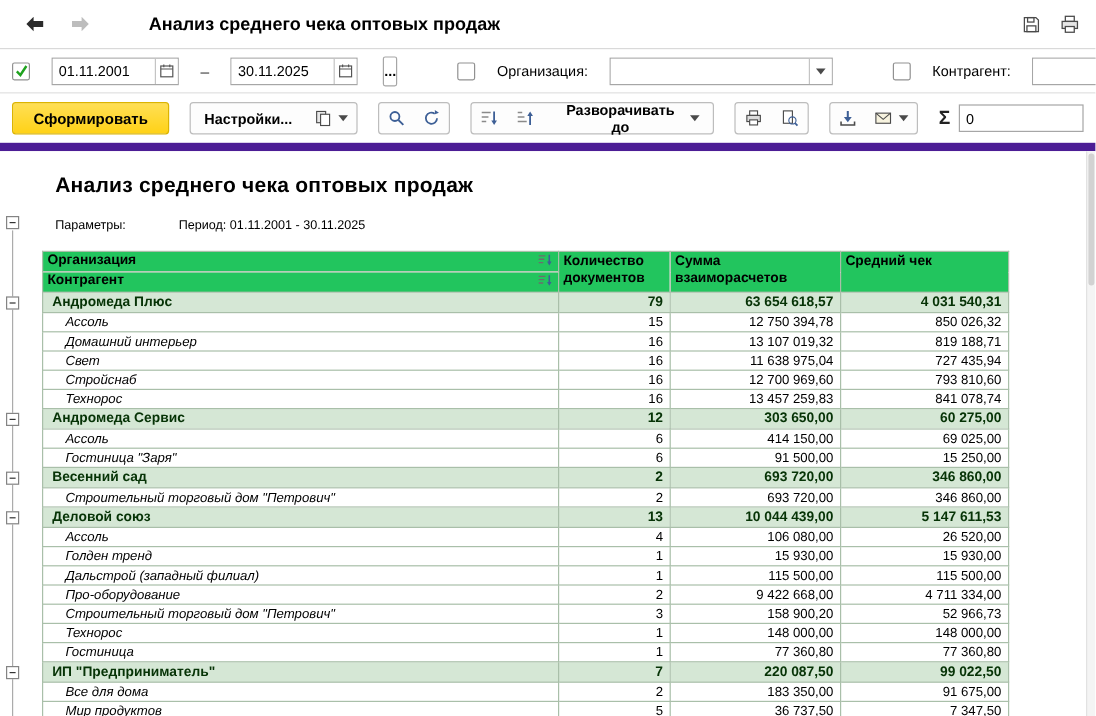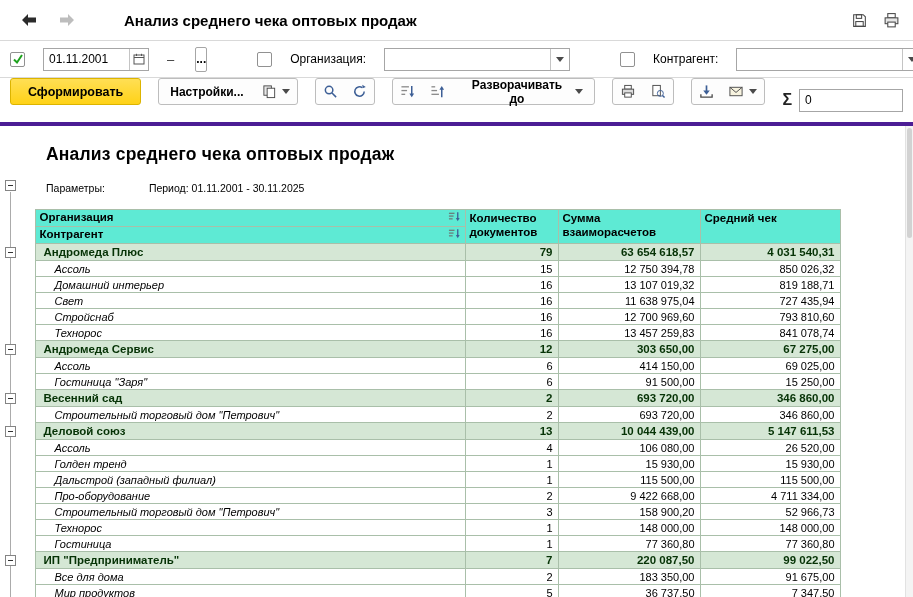--- a/index.html
+++ b/index.html
@@ -30,22 +30,22 @@
   .more-btn { width: 32px; height: 25px; border: 1px solid #a6a6a6; background: #fff; border-radius: 2px;
     font: bold 12px "Liberation Sans", sans-serif; cursor: pointer; margin-left: 3px; }
   .gap18 { width: 14px; flex: none; }
   .flabel { font-size: 12px; white-space: nowrap; }
   .combo-org { width: 214px; }
   .combo-fill { flex: 1; }
   .tri { width: 0; height: 0; border-left: 4px solid transparent; border-right: 4px solid transparent;
     border-top: 5px solid #4a4a4a; display: inline-block; }
 
   
-  .toolbar { height: 48px; display: flex; gap: 17px; padding: 0 10px;
-    border-bottom: 4px solid #4c1d95; background: #fff; }
+  .toolbar { height: 48px; display: flex; align-items: center; gap: 17px; padding: 0 10px;
+    border-bottom: 7px solid #4c1d95; background: #fff; }
   .btn-primary { height: 27px; padding: 0 17px; background: linear-gradient(#ffdf55, #ffd217);
     border: 1px solid #dcb400; border-radius: 3px; font: bold 12.5px "Liberation Sans", sans-serif; cursor: pointer; }
   .btn-group { display: flex; align-items: stretch; border: 1px solid #bdbdbd; border-radius: 3px;
     height: 27px; background: #fdfdfd; }
   .btn, .icon-btn { border: none; background: transparent; cursor: pointer;
     display: flex; align-items: center; gap: 5px; font: 12px "Liberation Sans", sans-serif; }
   .btn { padding: 0 11px; font-weight: bold; }
   .icon-btn { padding: 0 7px; }
   .sum-wrap { margin-left: auto; display: flex; align-items: center; gap: 7px; }
   .sigma { font-size: 16px; font-weight: bold; color: #222; }
@@ -56,21 +56,21 @@
   .report-title { padding: 18px 0 0 46px; font-size: 17.5px; font-weight: bold; letter-spacing: .2px; }
   .params { margin: 17px 0 0 46px; font-size: 10.5px; display: flex; gap: 44px; }
   .outer-box, .collapse-box { width: 11px; height: 11px; background: #fff; border: 1px solid #848484; position: absolute; cursor: pointer; }
   .outer-box::after, .collapse-box::after { content: ""; position: absolute; left: 2px; right: 2px; top: 4px; height: 1px; background: #333; }
   .outer-box { left: 5px; top: 54px; }
   .tree-line { position: absolute; left: 10px; top: 66px; bottom: 0; width: 1px; background: #ababab; }
 
   table.grid { border-collapse: collapse; table-layout: fixed; margin-top: 15px; position: relative; }
   .grid th, .grid td { border: 1px solid #a9bfa9; overflow: hidden; white-space: nowrap; }
   .grid .margin-cell { border: none; background: transparent; position: relative; }
-  .grid thead th { background: #5eead4; font-weight: bold; font-size: 11.5px; text-align: left;
+  .grid thead th { background: #22c55e; font-weight: bold; font-size: 11.5px; text-align: left;
     padding: 1px 4px; vertical-align: top; height: 17px; }
   .hwrap { display: flex; align-items: center; justify-content: space-between; }
   .num-h { white-space: normal !important; line-height: 14px; }
   .grid tbody td { font-size: 11px; height: 16px; padding: 0 5px; }
   tr.group-row td { background: #d5e7d5; font-weight: bold; font-size: 11.5px; color: #063306; height: 17px; margin-left: 36px; }
   .num-cell { text-align: right; }
   .name-cell { padding-left: 8px !important; }
   .child-name { padding-left: 19px !important; font-style: italic; }
   tr.group-row .collapse-box { left: 5px; top: 3px; }
 
@@ -124,20 +124,31 @@
     <button class="cal-btn">
       <svg width="12" height="12" viewBox="0 0 12 12" fill="none" stroke="#555">
           <rect x="1" y="2" width="10" height="9"></rect>
           <line x1="1" y1="4.5" x2="11" y2="4.5"></line>
           <line x1="3.5" y1="0.8" x2="3.5" y2="3"></line>
           <line x1="8.5" y1="0.8" x2="8.5" y2="3"></line>
         </svg>
     </button>
   </div>
   <span class="dash">–</span>
+  <div class="date-field">
+    <input value="30.11.2025" style="">
+    <button class="cal-btn">
+      <svg width="12" height="12" viewBox="0 0 12 12" fill="none" stroke="#555">
+          <rect x="1" y="2" width="10" height="9"></rect>
+          <line x1="1" y1="4.5" x2="11" y2="4.5"></line>
+          <line x1="3.5" y1="0.8" x2="3.5" y2="3"></line>
+          <line x1="8.5" y1="0.8" x2="8.5" y2="3"></line>
+        </svg>
+    </button>
+  </div>
   <button class="more-btn">...</button>
   <span class="gap18"></span>
   <span class="checkbox"></span>
   <label class="flabel">Организация:</label>
   <div class="combo combo-org">
     <input value="" style="">
     <span class="combo-btn">
         <i class="tri"></i>
       </span>
   </div>
@@ -355,21 +366,21 @@
           <td class="num-cell">13 457 259,83</td>
           <td class="num-cell">841 078,74</td>
         </tr>
         <tr class="group-row">
           <td class="margin-cell">
             <div class="collapse-box"></div>
           </td>
           <td class="name-cell">Андромеда Сервис</td>
           <td class="num-cell">12</td>
           <td class="num-cell">303 650,00</td>
-          <td class="num-cell">67 275,00</td>
+          <td class="num-cell">60 275,00</td>
         </tr>
         <tr class="child-row">
           <td class="margin-cell"></td>
           <td class="name-cell child-name">Ассоль</td>
           <td class="num-cell">6</td>
           <td class="num-cell">414 150,00</td>
           <td class="num-cell">69 025,00</td>
         </tr>
         <tr class="child-row">
           <td class="margin-cell"></td>

